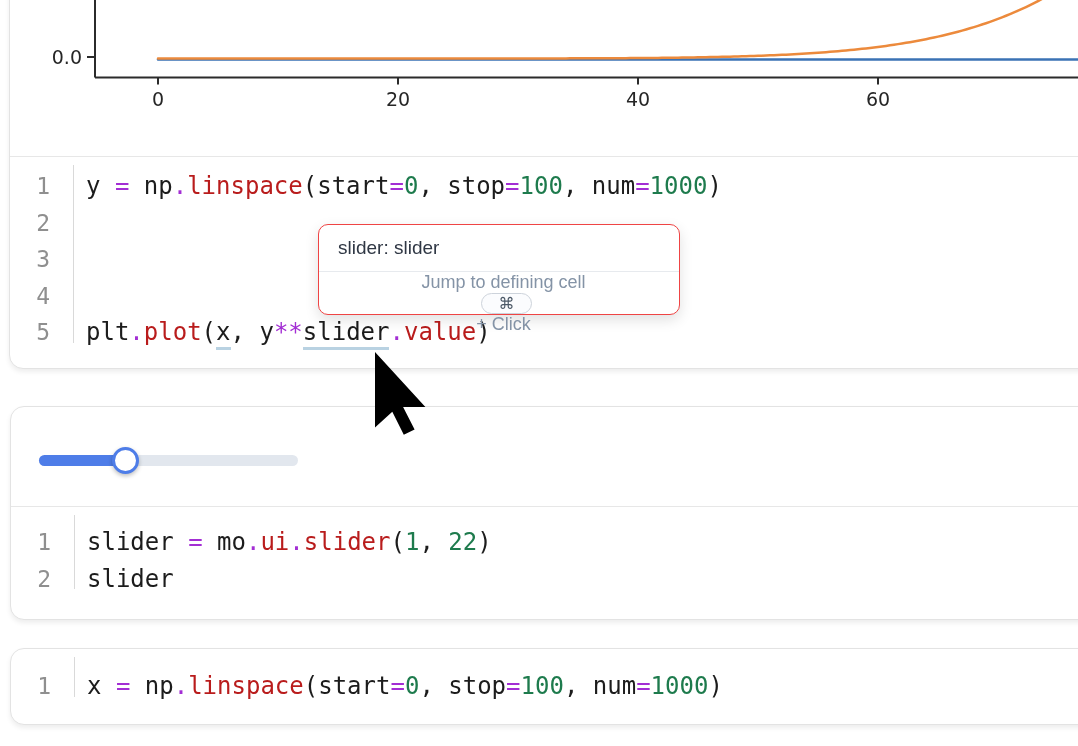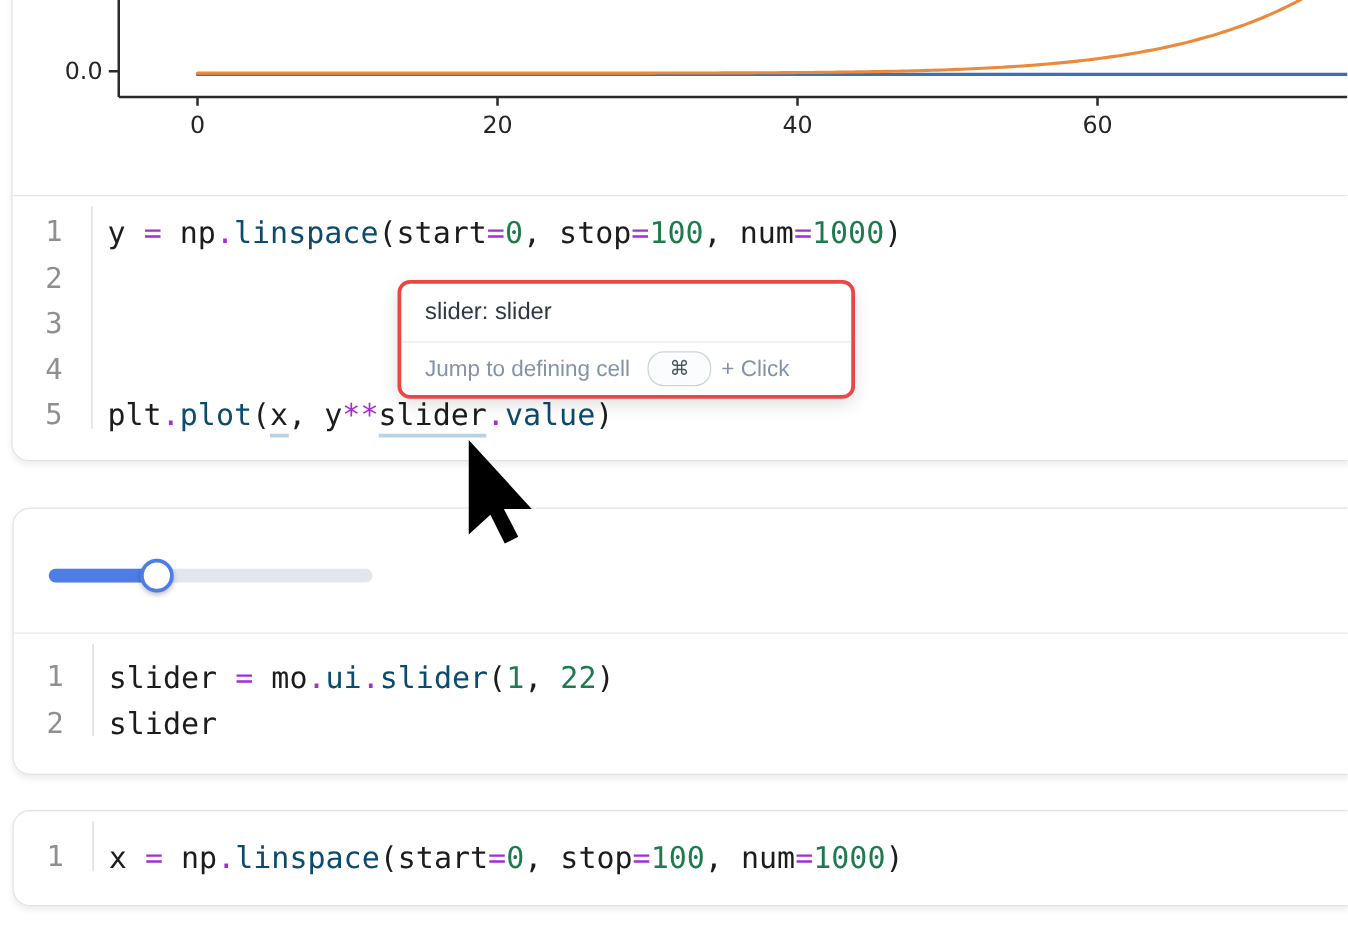--- a/index.html
+++ b/index.html
@@ -19,41 +19,41 @@
   .out-divider{position:absolute;left:0;right:0;height:1px;background:#e7e7e7;}
   
   .code-area{position:absolute;left:0;right:0;}
   .gutter-line{position:absolute;left:63px;top:8px;bottom:8px;width:1px;background:#d9d9d9;}
   .code-line{display:flex;align-items:center;height:36.5px;
     font-family:"DejaVu Sans Mono",monospace;font-size:24px;white-space:pre;}
   .ln{width:40px;text-align:right;color:#8f8f8f;flex:none;font-size:23px;}
   .code-text{margin-left:36px;}
   .tk-plain{color:#1c1c1c;}
   .tk-op{color:#a32ed4;}
-  .tk-fn{color:#0c4a6e;}
+  .tk-fn{color:#b91c1c;}
   .tk-num{color:#1e7b4d;}
   .underlined{border-bottom:3px solid #b9d2e2;padding-bottom:1px;}
   
   #plot-svg{position:absolute;left:0;top:0;z-index:10;pointer-events:none;overflow:hidden;}
   
   .slider-wrap{position:absolute;left:28px;top:40px;width:300px;height:30px;}
   .slider-track{position:absolute;left:0;top:8px;width:259px;height:11px;border-radius:6px;background:#e2e7ee;}
   .slider-fill{position:absolute;left:0;top:8px;height:11px;border-radius:6px;background:#4e7de8;}
   .slider-handle{position:absolute;top:0px;width:21px;height:21px;border-radius:50%;
     background:#fff;border:3px solid #4e7de8;box-shadow:0 2px 4px rgba(0,0,0,.25);}
   
   .tooltip{
     position:absolute;left:318px;top:224px;width:360px;height:89px;z-index:40;
-    background:#fff;border:3px solid #ef4444;border-radius:10px;
+    background:#fff;border:1px solid #ef4444;border-radius:10px;
     box-shadow:0 5px 14px rgba(0,0,0,.12);
   }
   .tt-title{position:absolute;left:19px;top:12px;font-size:19px;color:#2f3744;}
   .tt-divider{position:absolute;left:0;right:0;top:46px;height:1px;background:#e7eaee;}
   .tt-row{position:absolute;left:19px;right:10px;top:47px;bottom:0;
-    display:flex;align-items:center;color:#8493a6;font-size:18px;}
+    display:flex;align-items:center;color:#8493a6;font-size:18px;flex-direction:column;}
   .kbd-pill{display:inline-flex;align-items:center;justify-content:center;
     width:49px;height:26px;border-radius:13px;border:1.5px solid #cdd3db;
     background:#fbfcfe;color:#4b5866;font-size:16px;margin:0 8px 0 14px;}
   
   #cursor{position:absolute;left:373px;top:351px;z-index:50;pointer-events:none;}
 </style>
 </head>
 <body>
 
 <section class="cell" id="cell-plot">

